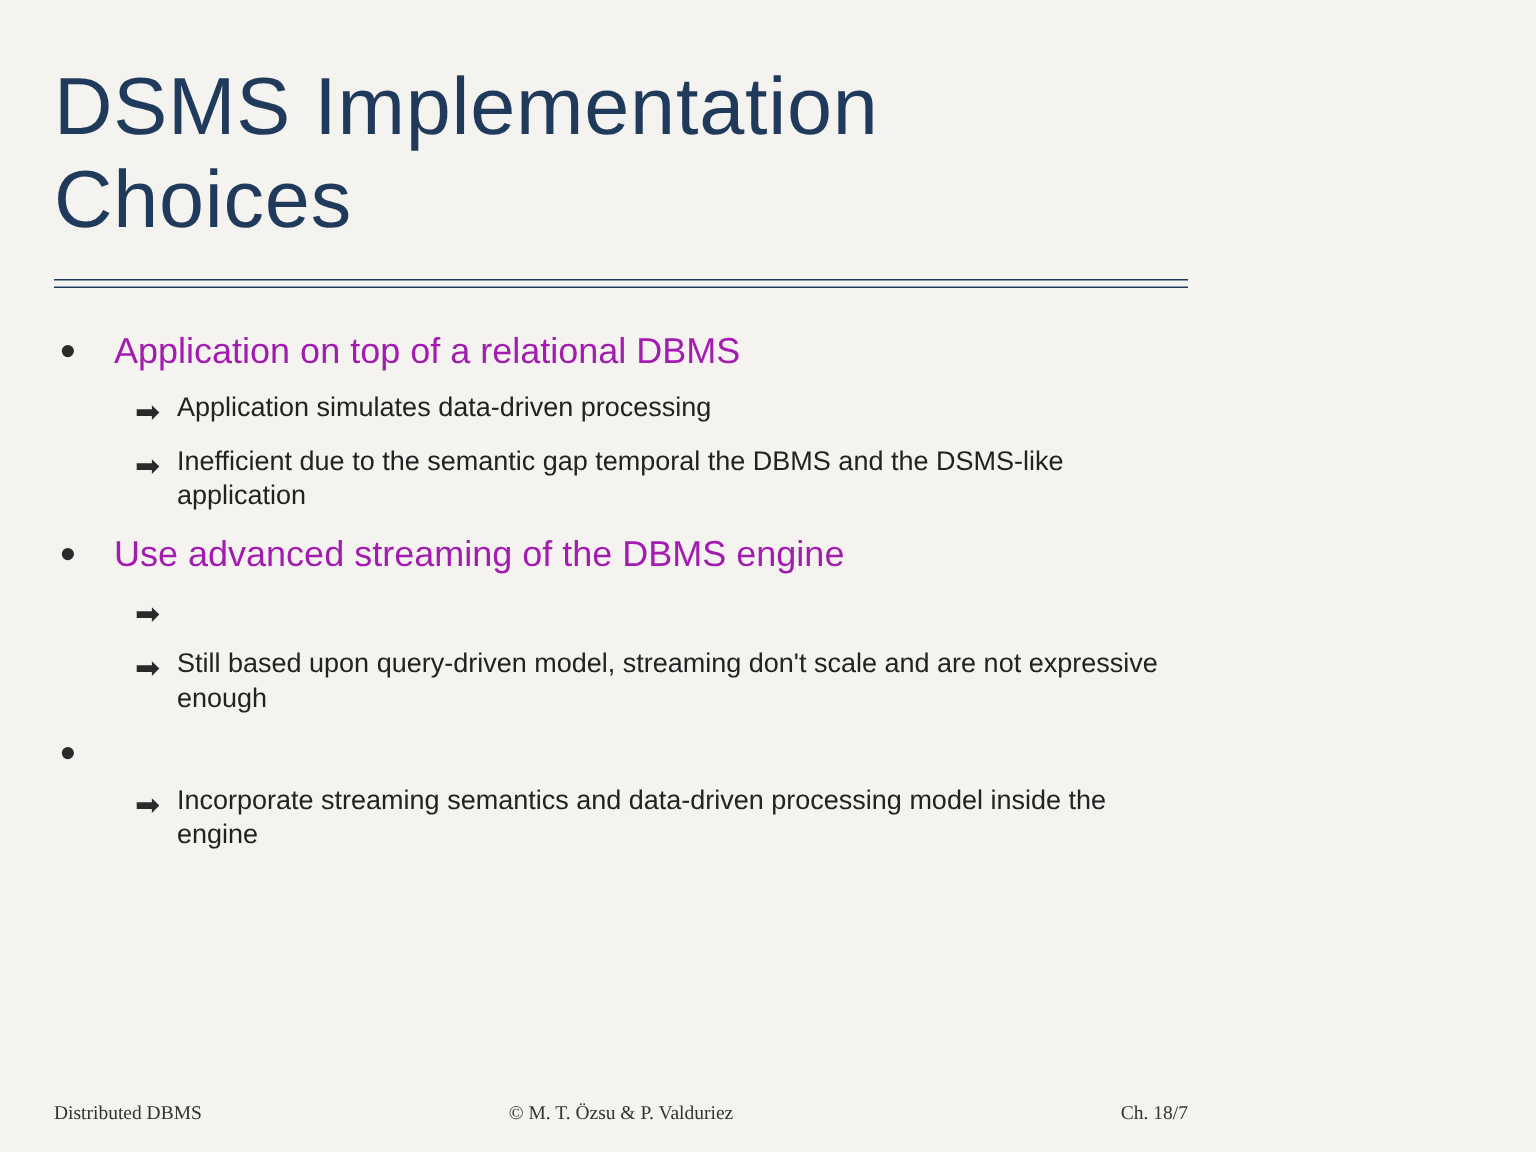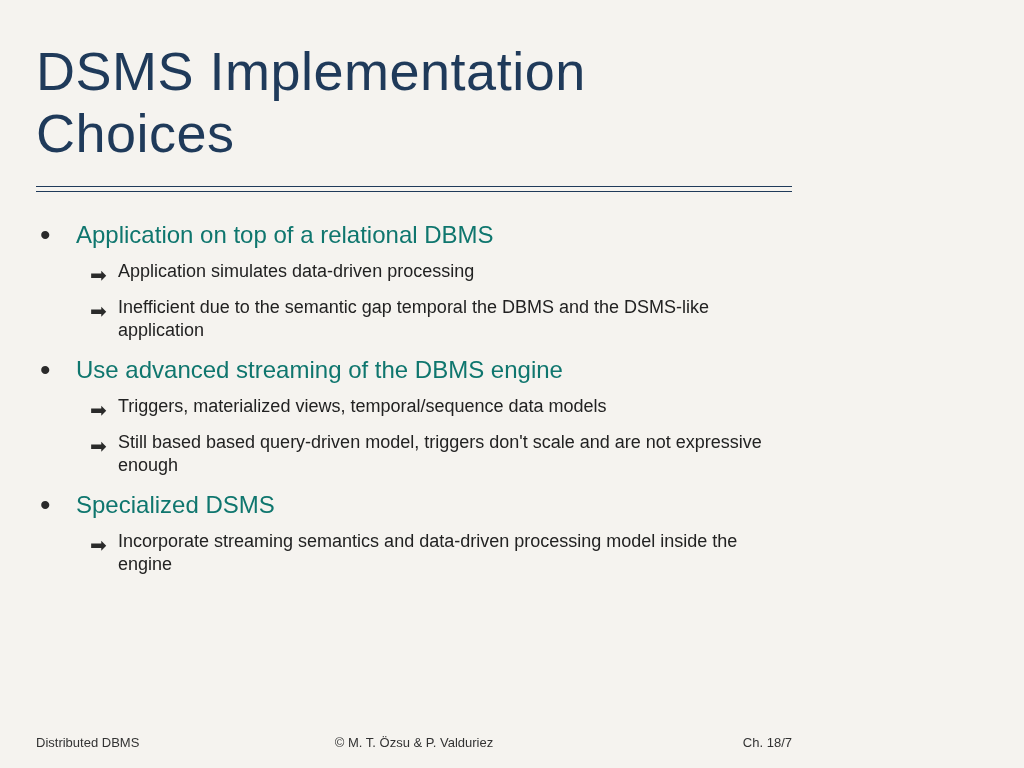--- a/index.html
+++ b/index.html
@@ -48,21 +48,21 @@
     font-size: 30px;
     line-height: 22px;
     width: 36px;
     flex: 0 0 36px;
     text-align: left;
     position: relative;
     top: 2px;
   }
   .bullet-text {
     font-size: 24px;
-    color: #0f766e;
+    color: #a21caf;
     line-height: 1.25;
   }
   .sub-row {
     display: flex;
     align-items: flex-start;
     margin-left: 50px;
     margin-top: 10px;
     margin-bottom: 8px;
   }
   .arrow {
@@ -82,20 +82,21 @@
   }
   .footer {
     position: absolute;
     bottom: 18px;
     left: 36px;
     right: 36px;
     display: flex;
     justify-content: space-between;
     font-size: 13px;
     color: #333;
+    font-family: Liberation Serif, serif;
   }
   .footer-center {
     position: absolute;
     left: 50%;
     transform: translateX(-50%);
   }
 </style>
 </head>
 <body>
 
@@ -119,30 +120,28 @@
       <div class="arrow">➡</div>
       <div class="sub-text">Inefficient due to the semantic gap temporal the DBMS and the DSMS-like application</div>
     </div>
 
     <div class="bullet-row">
       <div class="bullet-dot">•</div>
       <div class="bullet-text">Use advanced streaming of the DBMS engine</div>
     </div>
     <div class="sub-row">
       <div class="arrow">➡</div>
-      <div class="sub-text">Triggers, materialized views, temporal/sequence data models</div>
     </div>
     <div class="sub-row">
       <div class="arrow">➡</div>
-      <div class="sub-text">Still based based query-driven model, triggers don't scale and are not expressive enough</div>
+      <div class="sub-text">Still based upon query-driven model, streaming don't scale and are not expressive enough</div>
     </div>
 
     <div class="bullet-row">
       <div class="bullet-dot">•</div>
-      <div class="bullet-text">Specialized DSMS</div>
     </div>
     <div class="sub-row">
       <div class="arrow">➡</div>
       <div class="sub-text">Incorporate streaming semantics and data-driven processing model inside the engine</div>
     </div>
 
   </div>
 
   <div class="footer">
     <span>Distributed DBMS</span>

